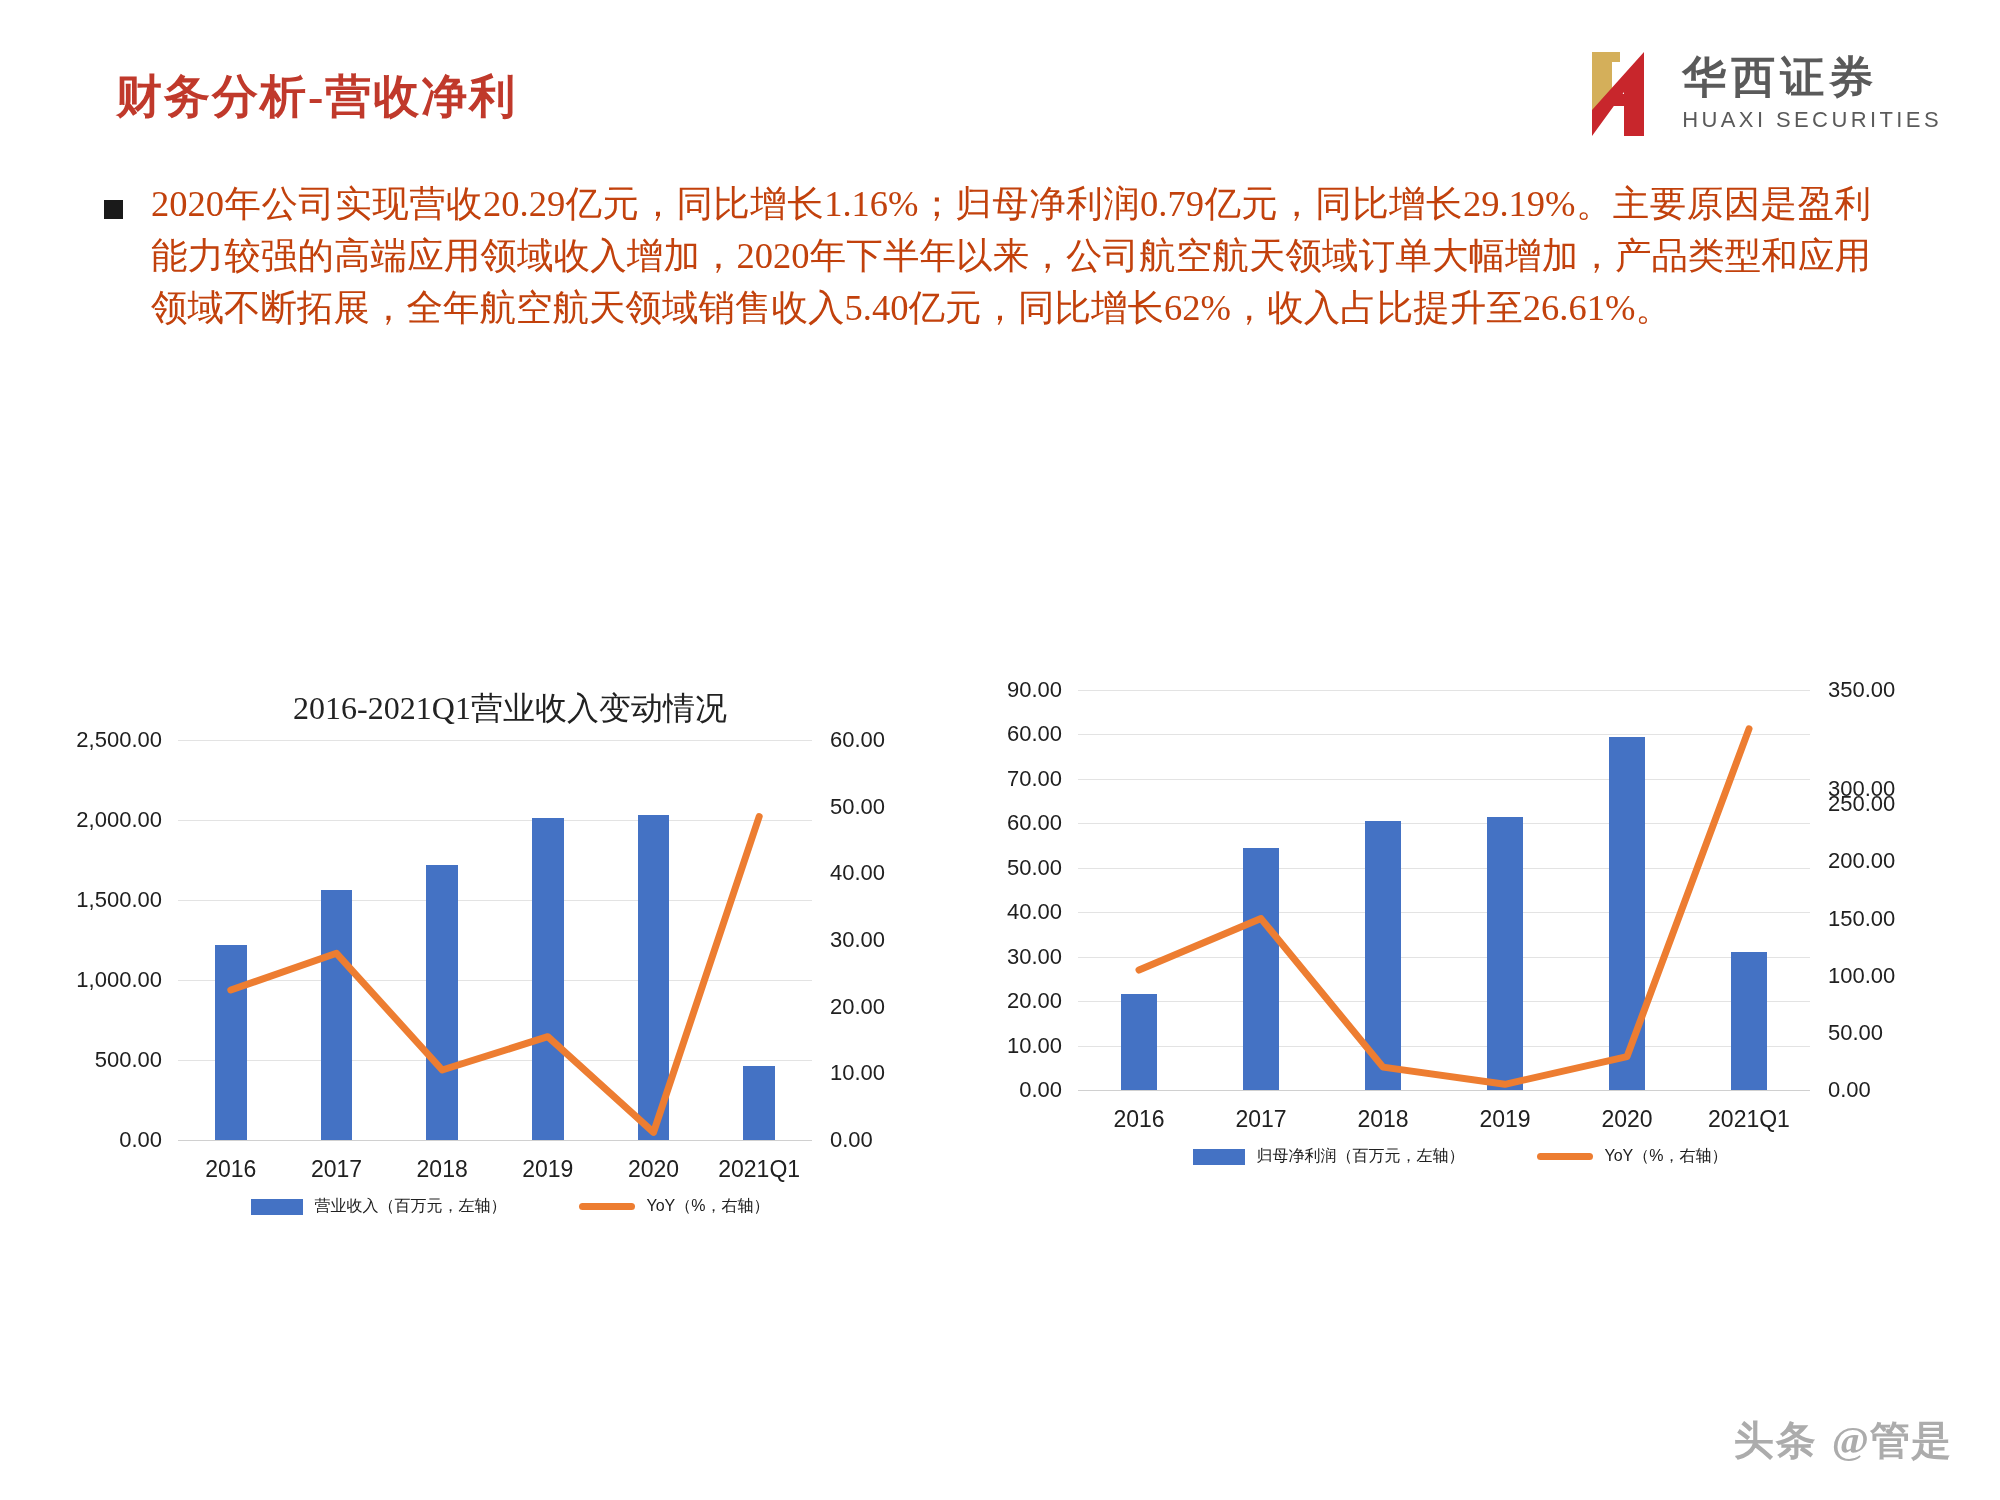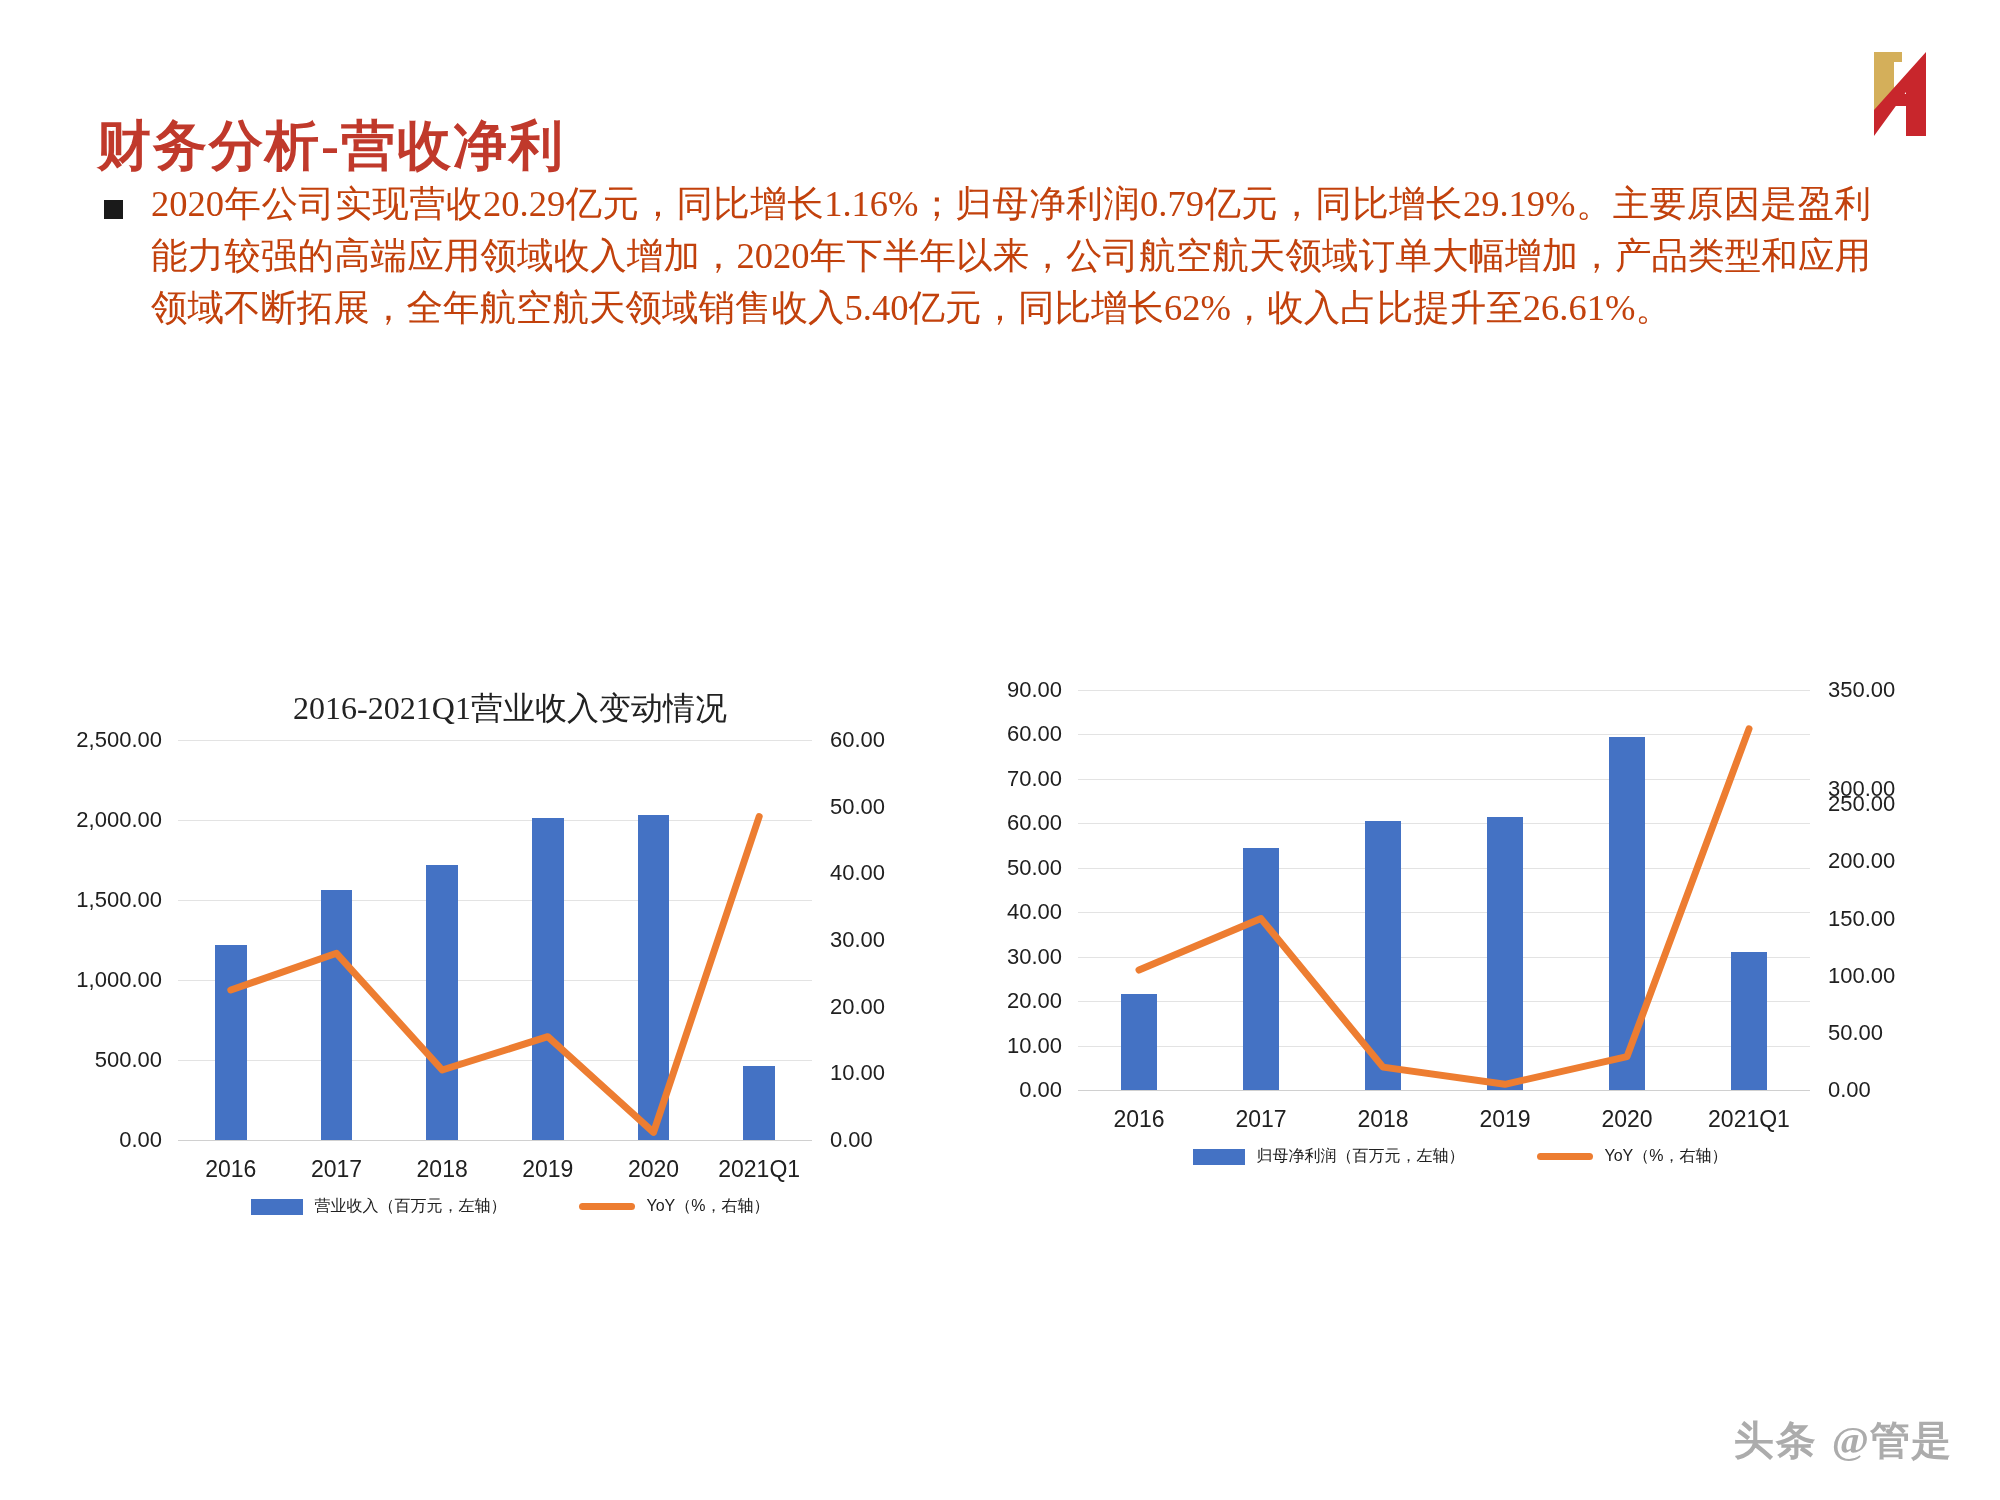--- a/index.html
+++ b/index.html
@@ -5,26 +5,25 @@
   html,body{margin:0;padding:0;}
   body{
     width:2000px;height:1500px;
     background:#ffffff;
     font-family:"Liberation Serif","DejaVu Serif",serif;
     overflow:hidden;
     position:relative;
   }
   
   #slide-title{
-    position:absolute;left:97px;top:66px;
-    font-size:54px;font-weight:bold;color:#C0392B;
+    position:absolute;left:116px;top:66px;
+    font-size:46px;font-weight:bold;color:#C0392B;
     letter-spacing:2px;
     font-family:"Liberation Serif","DejaVu Serif",serif;
     white-space:nowrap;
-    margin-top:44px;
   }
   #logo{
     position:absolute;right:58px;top:48px;
     display:flex;align-items:center;gap:22px;
   }
   #logo-mark{width:74px;height:92px;position:relative;flex:0 0 auto;}
   #logo-text{display:flex;flex-direction:column;align-items:flex-start;}
   #logo-cn{font-size:44px;color:#5a5a5a;letter-spacing:5px;line-height:1.05;
            font-family:"Liberation Serif","DejaVu Serif",serif;font-weight:600;}
   #logo-en{font-size:22px;color:#5a5a5a;letter-spacing:3.4px;margin-top:6px;
@@ -95,20 +94,24 @@
 
 <div id="slide-title">财务分析-营收净利</div>
 
 <div id="logo">
   <div id="logo-mark">
     <svg width="74" height="92" viewBox="0 0 74 92">
       <path d="M6 4 H34 V14 H26 V60 L6 74 Z" fill="#D4AF5A"></path>
       <path d="M6 62 L58 4 V88 H38 V44 L6 88 Z" fill="#C8262C"></path>
       <path d="M26 46 H40 V58 H26 Z" fill="#C8262C"></path>
     </svg>
+  </div>
+  <div id="logo-text">
+    <div id="logo-cn">华西证券</div>
+    <div id="logo-en">HUAXI SECURITIES</div>
   </div>
 </div>
 
 <div id="bullets">
   <div class="bullet">
     <div class="bullet-mark"></div>
     <div class="bullet-text">2020年公司实现营收20.29亿元，同比增长1.16%；归母净利润0.79亿元，同比增长29.19%。主要原因是盈利能力较强的高端应用领域收入增加，2020年下半年以来，公司航空航天领域订单大幅增加，产品类型和应用领域不断拓展，全年航空航天领域销售收入5.40亿元，同比增长62%，收入占比提升至26.61%。</div>
   </div>
 </div>
 

